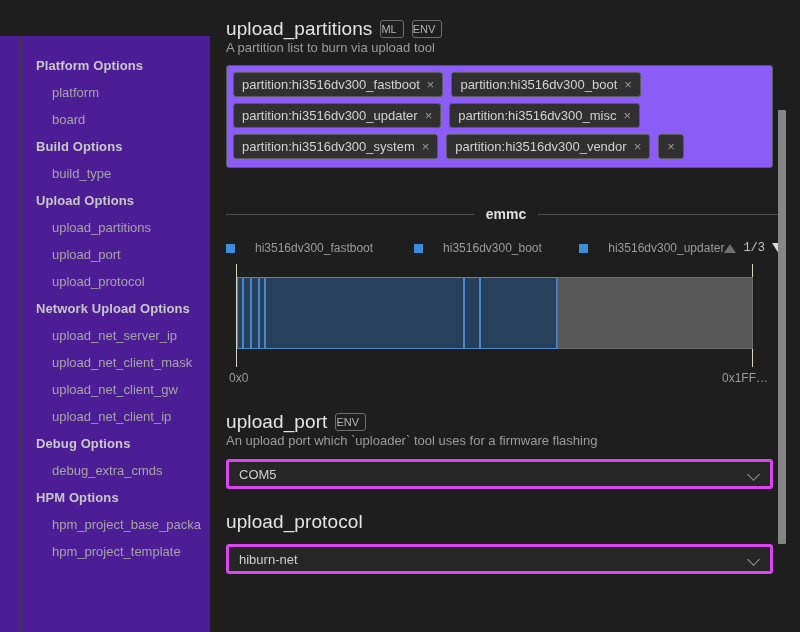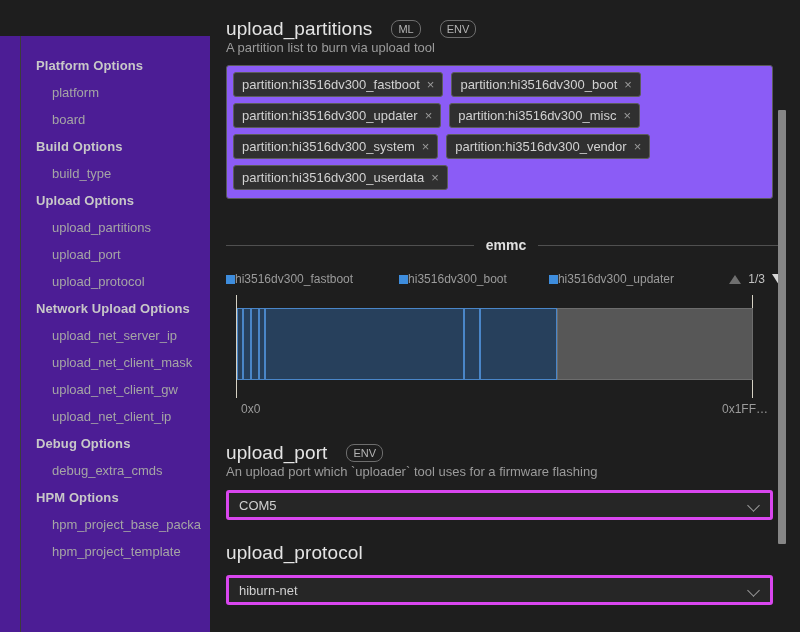--- a/index.html
+++ b/index.html
@@ -57,24 +57,23 @@
 
   .field-title-row {
     display: flex; align-items: center; gap: 8px;
   }
   .field-title {
     font-size: 19px; color: #e4e4e4; font-weight: normal;
     letter-spacing: .1px;
   }
   .badge {
     font-size: 11px; color: #b4b4b4;
-    border: 1px solid #6e6e6e; border-radius: 8px;
-    padding: 2px 6px 2px 6px; line-height: 1.1;
+    border: 1px solid #6e6e6e; border-radius: 3px;
+    padding: 2px 6px 2px 0; line-height: 1.1;
     background: transparent;
-    margin-left: 11px;
   }
   .field-desc {
     font-size: 13px; color: #9b9b9b;
     margin-top: 0;
   }
 
   
   .chips-box {
     margin-top: 10px;
     border: 1px solid #5a5a5a; border-radius: 3px;
@@ -99,26 +98,26 @@
   }
   .divider-line { flex: 1 1 auto; height: 1px; background: #505050; }
   .divider-label { font-size: 14px; font-weight: bold; color: #e0e0e0; }
 
   
   .chart-wrap { margin-top: 16px; width: 560px; position: relative; }
   .chart-legend {
     display: flex; align-items: center; gap: 0;
     font-size: 12px; color: #9b9b9b; height: 20px;
   }
-  .legend-item { display: flex; align-items: center; gap: 0; }
+  .legend-item { display: flex; align-items: center; gap: 20px; }
   .legend-swatch { width: 9px; height: 9px; background: #3e8ddd; }
   .legend-sp1 { width: 46px; } .legend-sp2 { width: 42px; }
   .legend-pager {
     margin-left: auto; display: flex; align-items: center; gap: 7px;
-    font-size: 12px; color: #c2c2c2;
+    font-size: 12px; color: #c2c2c2; font-family: Liberation Mono, monospace;
   }
   .tri-up {
     width: 0; height: 0; border-left: 6px solid transparent;
     border-right: 6px solid transparent; border-bottom: 9px solid #6f6f6f;
   }
   .tri-down {
     width: 0; height: 0; border-left: 7px solid transparent;
     border-right: 7px solid transparent; border-top: 11px solid #d8d8d8;
   }
 
@@ -138,21 +137,21 @@
     background: #27405c; border: 1px solid #4a86c8;
   }
   .seg-free {
     position: absolute; top: 0; height: 72px;
     background: #575757; border: 1px solid #6d6d6d;
   }
   .axis-labels {
     position: relative; width: 560px; height: 18px; margin-top: 2px;
     font-size: 12px; color: #9b9b9b;
   }
-  .axis-lbl-left { position: absolute; left: 15px; top: 0; }
+  .axis-lbl-left { position: absolute; left: 3px; top: 0; }
   .axis-lbl-right { position: absolute; right: 18px; top: 0; }
 
   
   .select-box {
     margin-top: 11px; width: 547px; height: 30px;
     border: 3px solid #d946ef; border-radius: 3px; background: #262626;
     display: flex; align-items: center; padding: 0 10px;
     font-size: 13px; color: #cfcfcf;
   }
   .select-value { flex: 1 1 auto; }
@@ -225,21 +224,20 @@
           </span>
           <span class="chip">
             <span>partition:hi3516dv300_system</span>
             <span class="chip-x">×</span>
           </span>
           <span class="chip">
             <span>partition:hi3516dv300_vendor</span>
             <span class="chip-x">×</span>
           </span>
           <span class="chip">
-            <span>partition:hi3516dv300_userdata</span>
             <span class="chip-x">×</span>
           </span>
         </div>
     </div>
 
     <div class="section">
       <div class="divider-row">
         <div class="divider-line"></div>
         <div class="divider-label">emmc</div>
         <div class="divider-line"></div>

